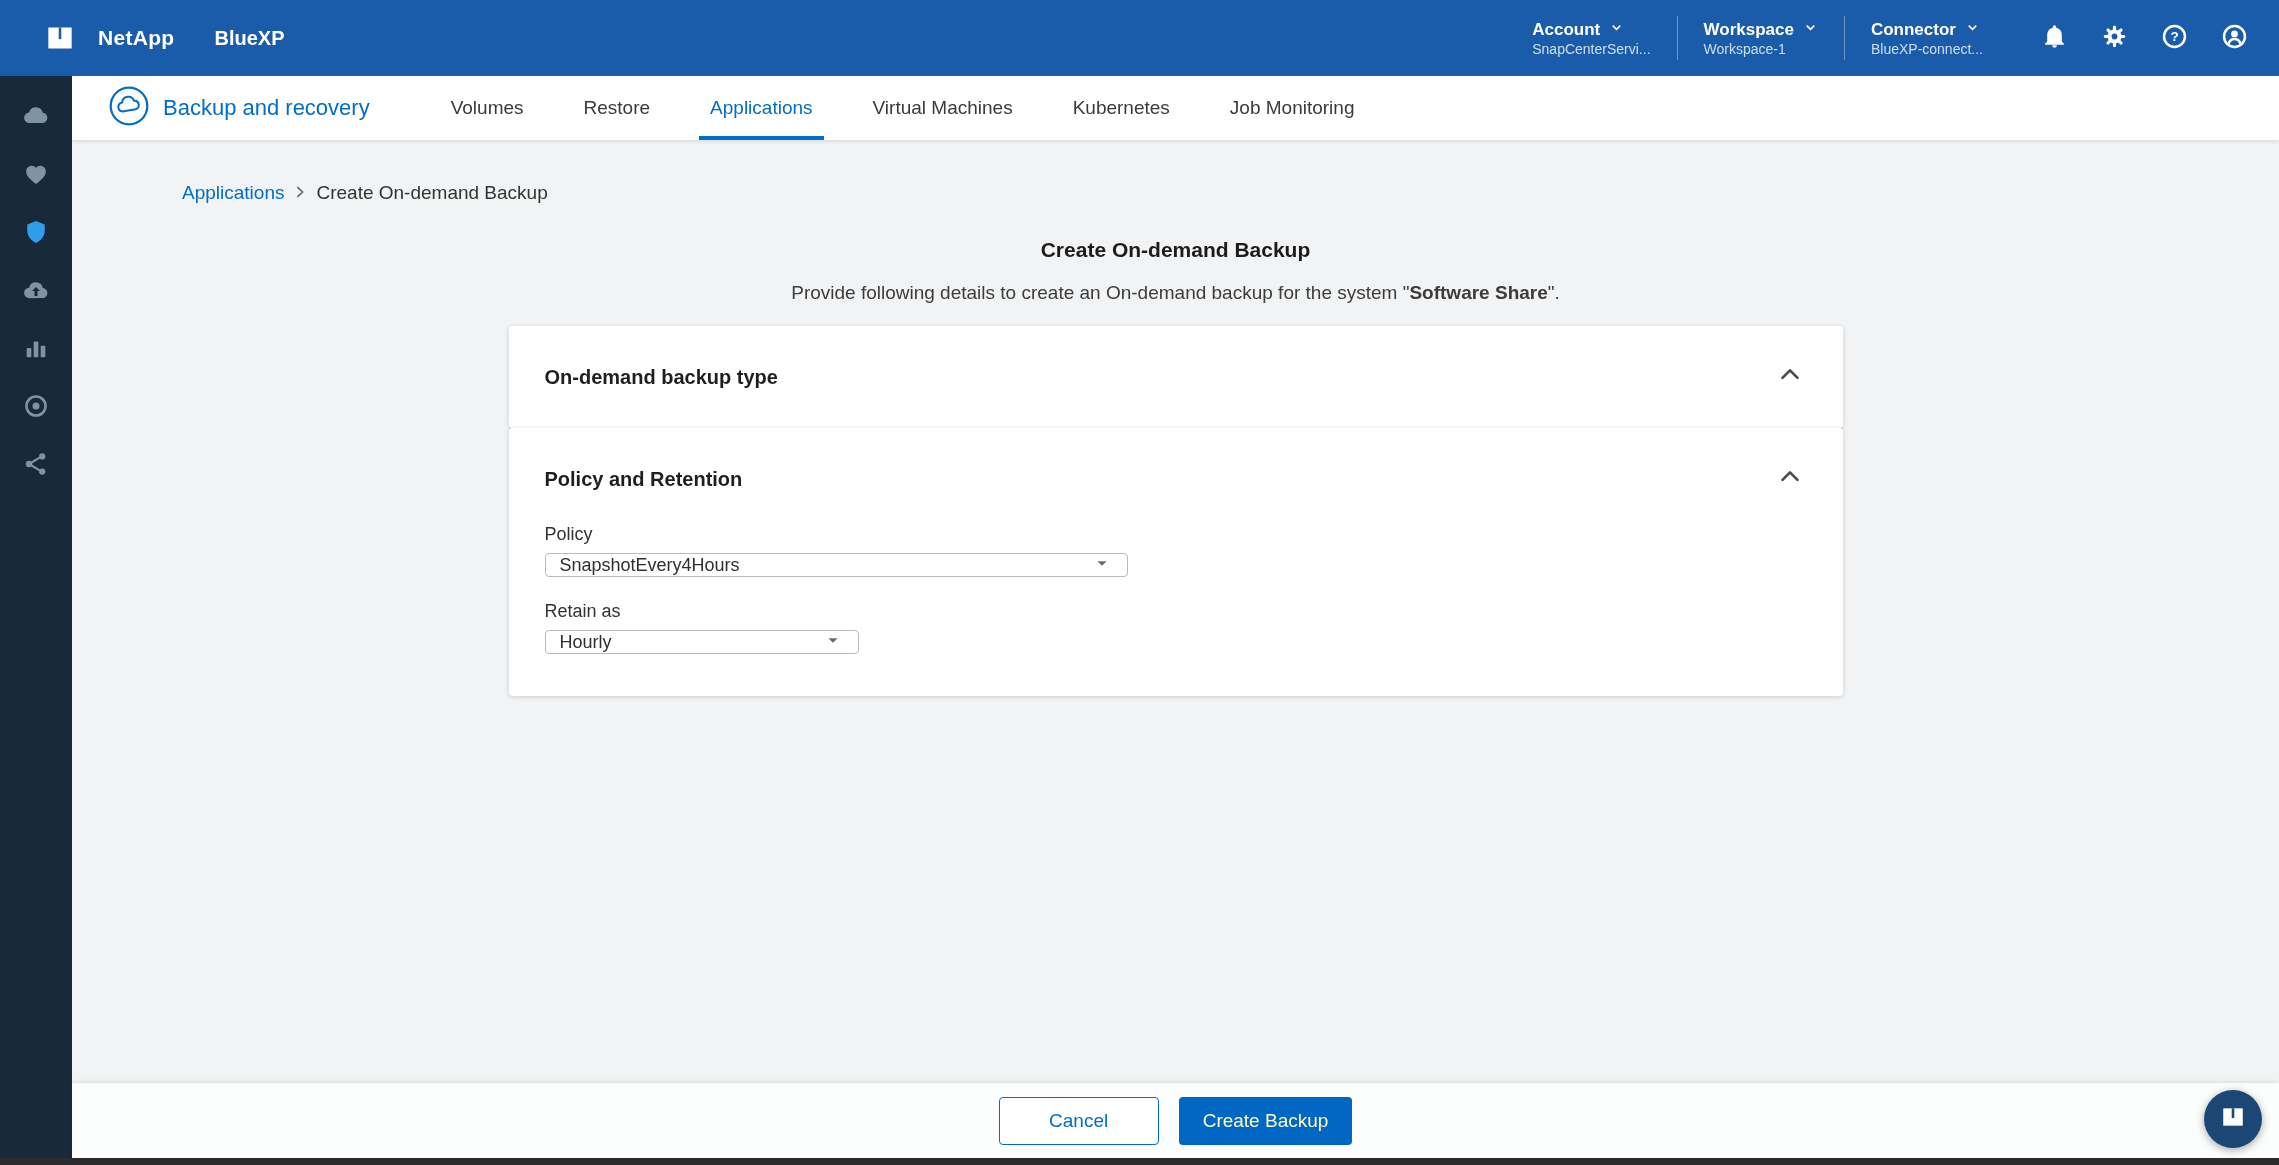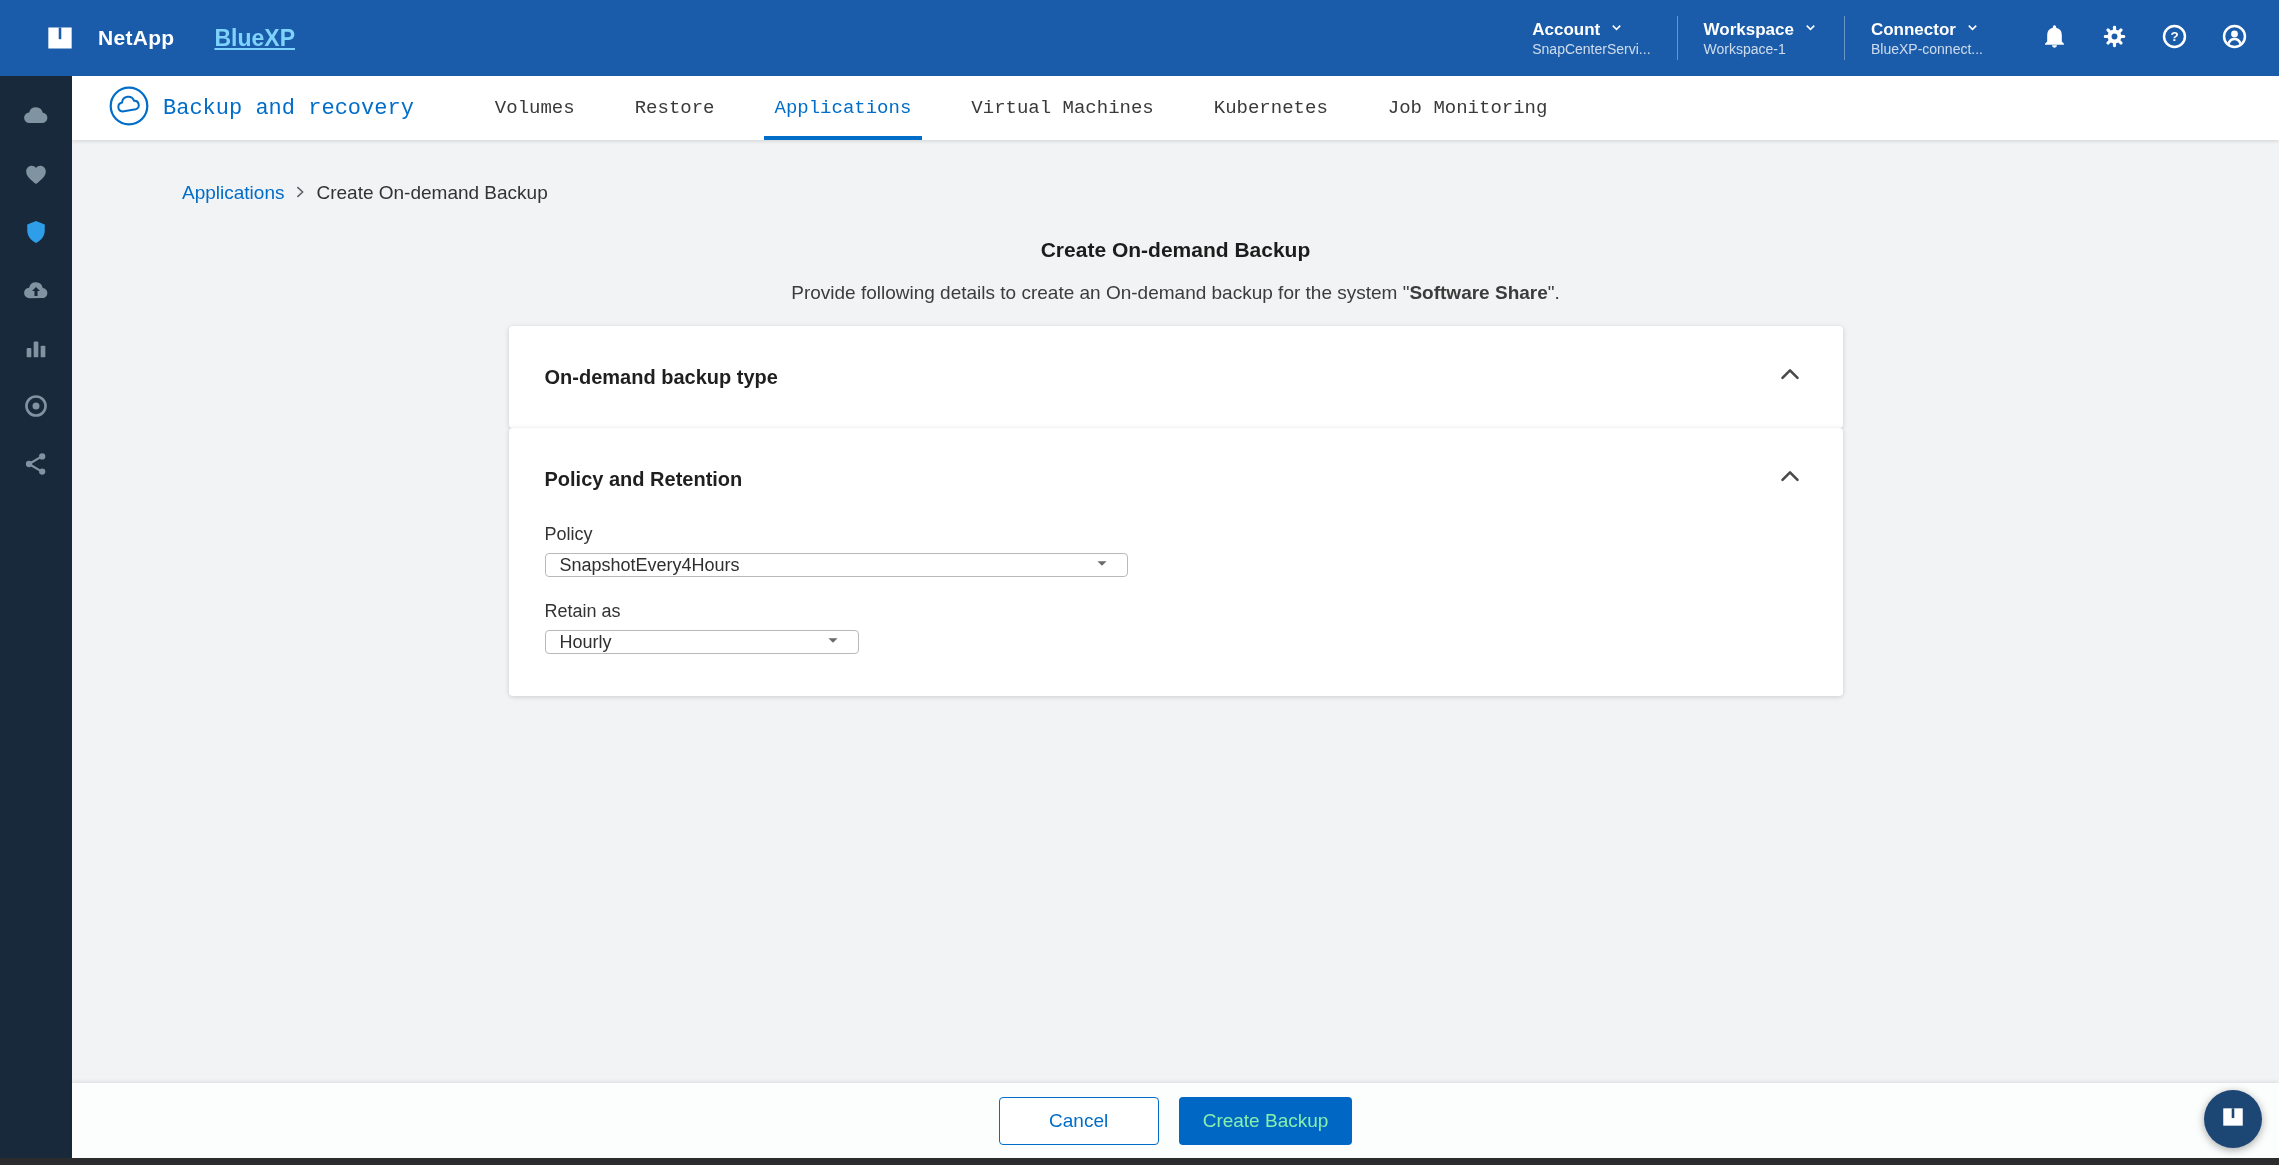--- a/index.html
+++ b/index.html
@@ -5,39 +5,39 @@
   * { margin:0; padding:0; box-sizing:border-box; }
   html,body { width:2279px; height:1165px; overflow:hidden;
     font-family:"Liberation Sans", sans-serif; background:#f2f3f4; }
 
   
   .topbar { position:absolute; top:0; left:0; right:0; height:76px; background:#1b5caa;
     display:flex; align-items:center; justify-content:space-between; padding:0 30px 0 46px; z-index:10; }
   .brand { display:flex; align-items:center; }
   .logo-mark { width:28px; height:28px; display:flex; align-items:center; }
   .brand-name { color:#fff; font-size:21px; font-weight:bold; margin-left:24px; letter-spacing:.3px; }
-  .product-name { color:#7dd3fc; font-size:23px; font-weight:600; margin-left:40px;text-decoration:underline; }
+  .product-name { color:#ffffff; font-size:20px; font-weight:600; margin-left:40px; }
   .topbar-right { display:flex; align-items:center; height:100%; }
   .menu-group { display:flex; flex-direction:column; gap:1px; padding:0 26px; cursor:pointer; }
   .menu-top { display:flex; align-items:center; gap:9px; color:#fff; font-size:17px; font-weight:600; }
   .menu-sub { color:rgba(255,255,255,.78); font-size:14px; }
   .v-divider { width:1px; height:44px; background:rgba(255,255,255,.35); }
   .icon-btn { width:30px; height:30px; margin-left:30px; cursor:pointer; display:flex; align-items:center; justify-content:center; }
   .icon-btn svg { width:27px; height:27px; }
 
   
   .sidebar { position:absolute; left:0; top:76px; bottom:0; width:72px; background:#17293a;
     display:flex; flex-direction:column; align-items:center; padding-top:26px; gap:30px; z-index:5; }
   .side-item { width:28px; height:28px; color:#7f93a1; cursor:pointer; }
   .side-item svg { width:28px; height:28px; }
   .side-item.active { color:#2f9ee8; }
 
   
   .subheader { position:absolute; left:72px; top:76px; right:0; height:64px; background:#fff;
-    display:flex; align-items:center; padding-left:37px; box-shadow:0 1px 4px rgba(0,0,0,.14); z-index:4;font-family:Liberation Mono, monospace; }
+    display:flex; align-items:center; padding-left:37px; box-shadow:0 1px 4px rgba(0,0,0,.14); z-index:4; }
   .service-title { margin-left:14px; font-size:22px; color:#006dc9; }
   .tabs { display:flex; height:100%; margin-left:70px; }
   .tab { position:relative; display:flex; align-items:center; padding:0 11px; margin-right:38px;
     font-size:19px; color:#3a3a3a; cursor:pointer; white-space:nowrap; }
   .tab.active { color:#006dc9; }
   .tab.active::after { content:""; position:absolute; left:0; right:0; bottom:0; height:4px; background:#006dc9; }
 
   
   .main { position:absolute; left:72px; top:140px; right:0; bottom:82px; overflow:hidden; }
   .breadcrumb { position:absolute; top:42px; left:110px; display:flex; align-items:center; gap:9px; font-size:19px; }
@@ -64,21 +64,21 @@
     font-size:18px; color:#2f2f2f; cursor:pointer; }
   .select.policy { width:583px; }
   .select.retain { width:314px; }
 
   
   .footer { position:absolute; left:72px; right:0; bottom:7px; height:75px; background:#fcfdfd;
     box-shadow:0 -1px 4px rgba(0,0,0,.10); display:flex; align-items:center; justify-content:center; gap:20px; z-index:6; }
   .btn { height:48px; min-width:160px; padding:0 24px; border-radius:4px; font-size:19px;
     display:flex; align-items:center; justify-content:center; cursor:pointer; font-family:inherit; }
   .btn-cancel { background:#fff; border:1px solid #006dc9; color:#006dc9; }
-  .btn-primary { background:#0067c5; border:none; color:#86efac; }
+  .btn-primary { background:#0067c5; border:none; color:#fef9c3; }
 
   .fab { position:absolute; right:17px; bottom:17px; width:58px; height:58px; border-radius:50%;
     background:#1c4673; display:flex; align-items:center; justify-content:center;
     box-shadow:0 2px 8px rgba(0,0,0,.35); cursor:pointer; z-index:20; }
   .bottom-strip { position:absolute; left:0; right:0; bottom:0; height:7px; background:#2c2c2e; z-index:15; }
 </style>
 </head>
 <body>
 
 <header class="topbar">

